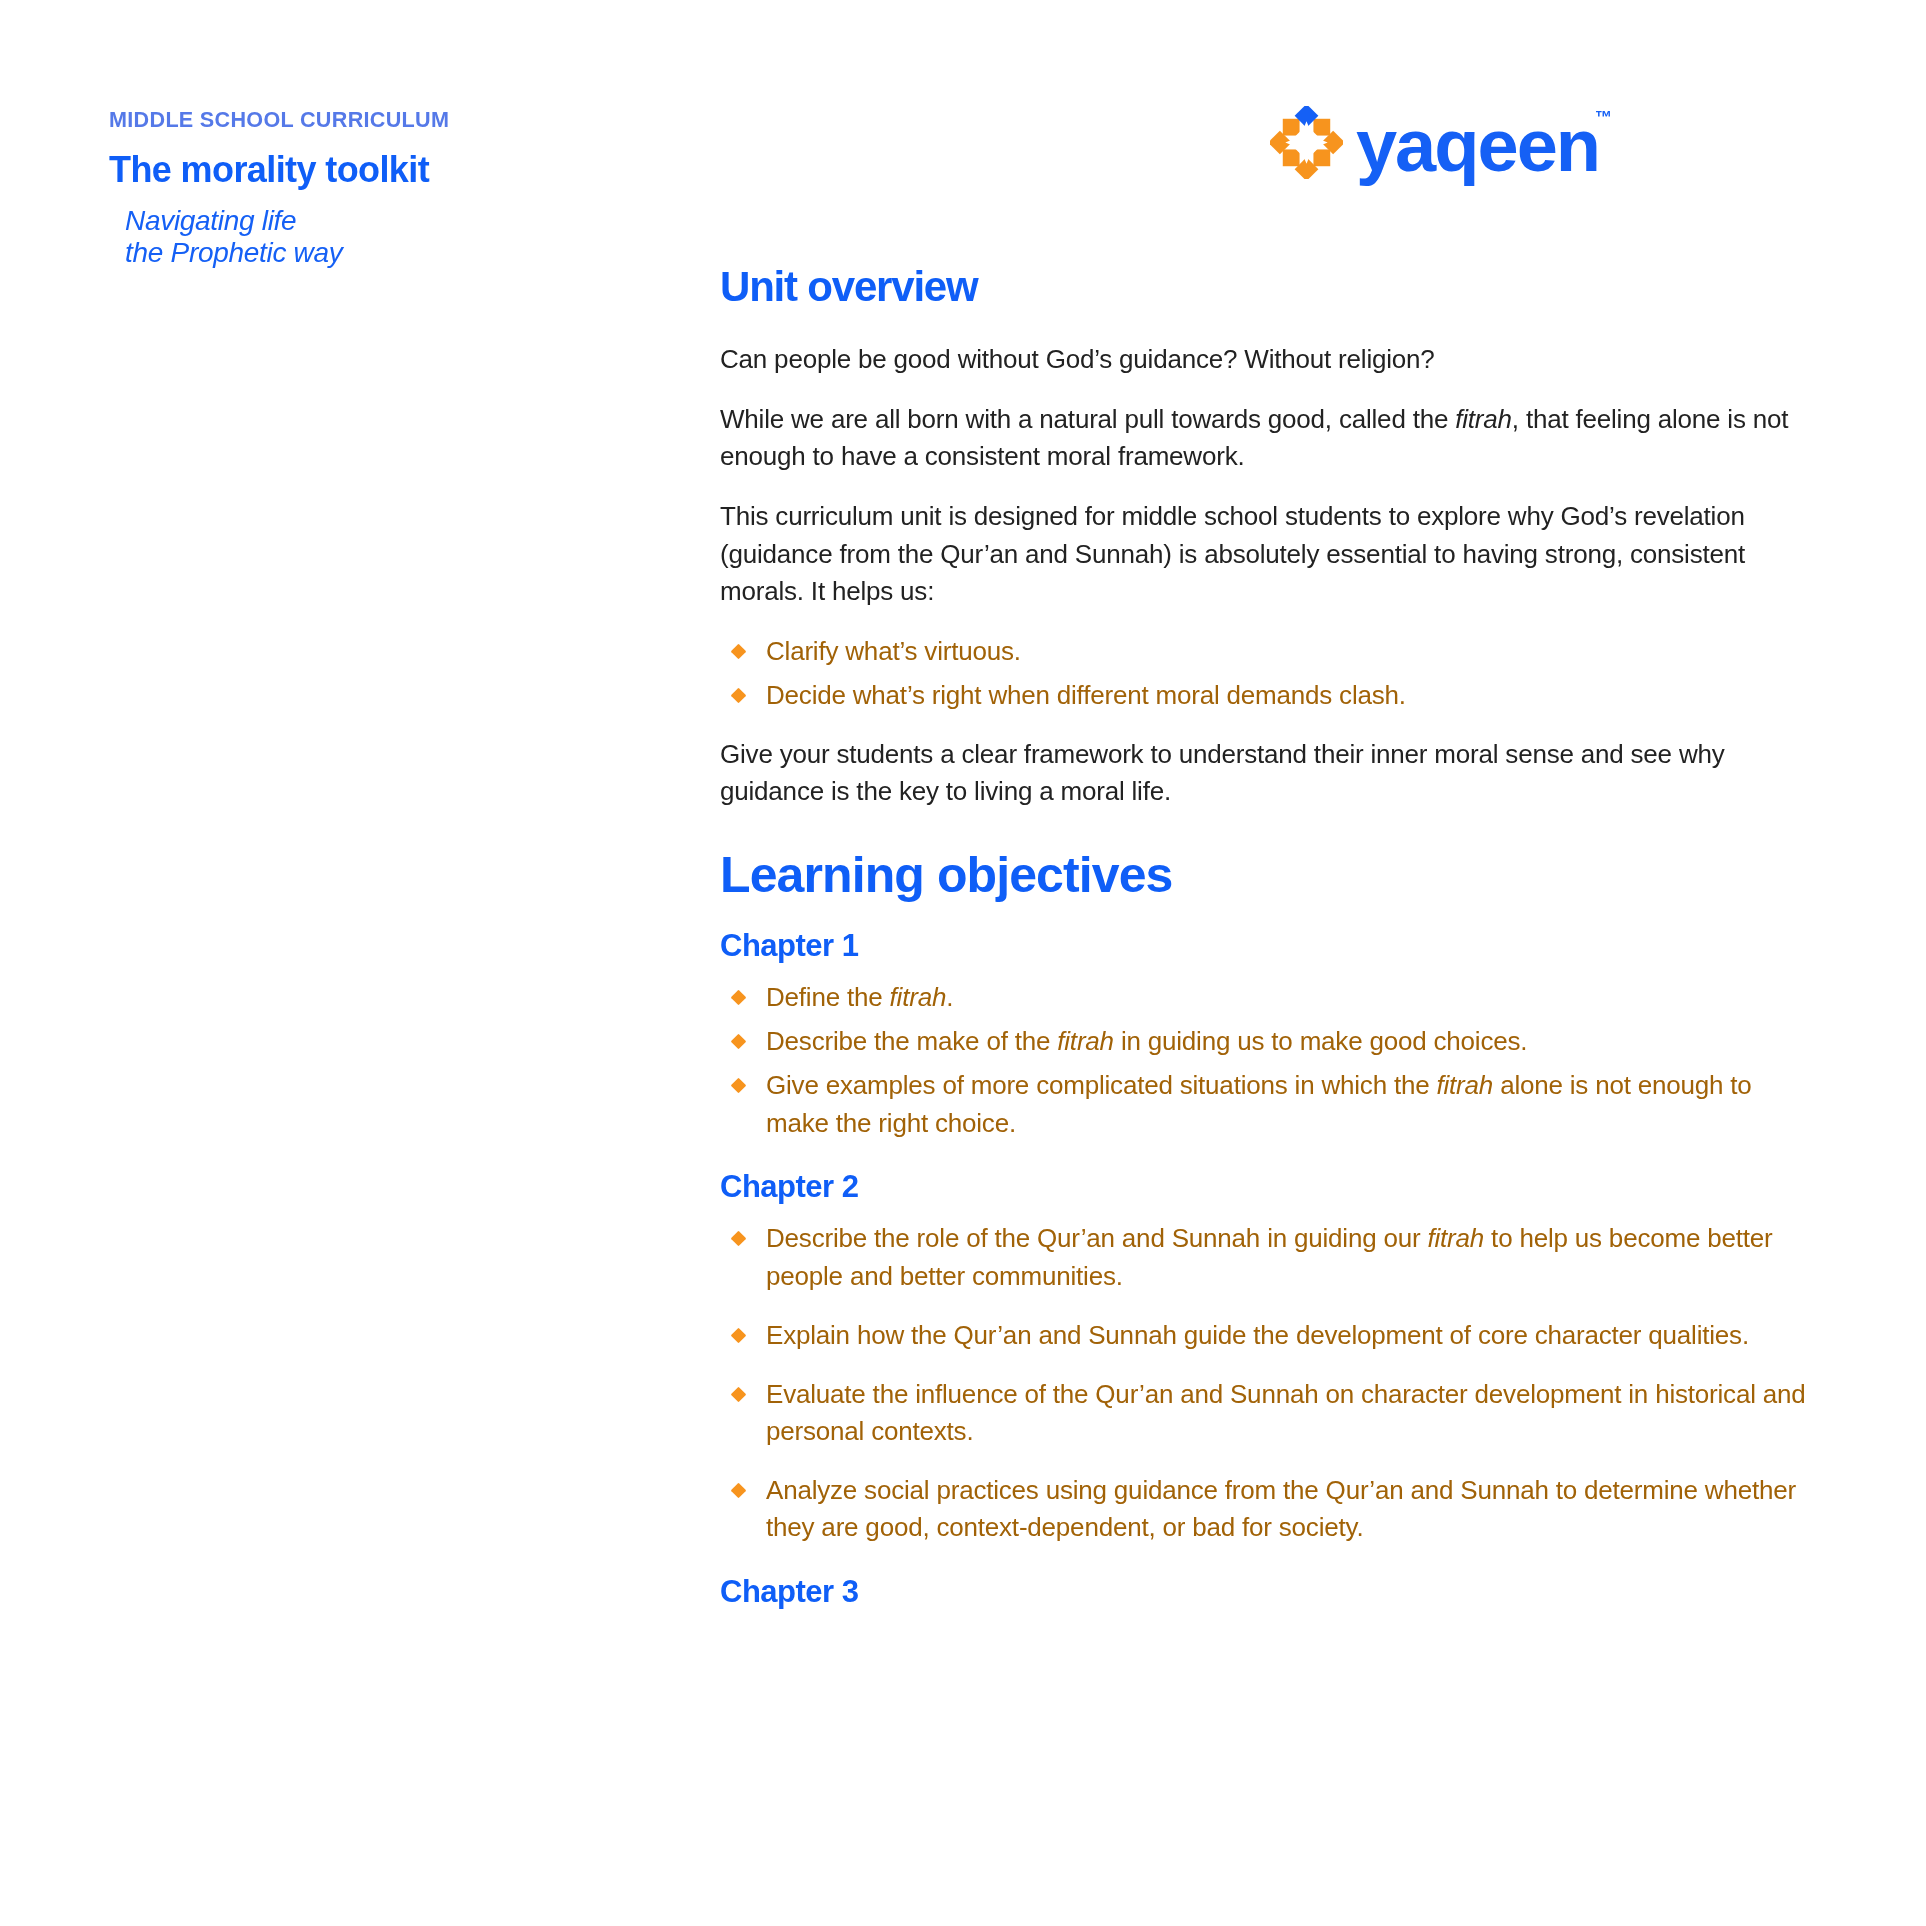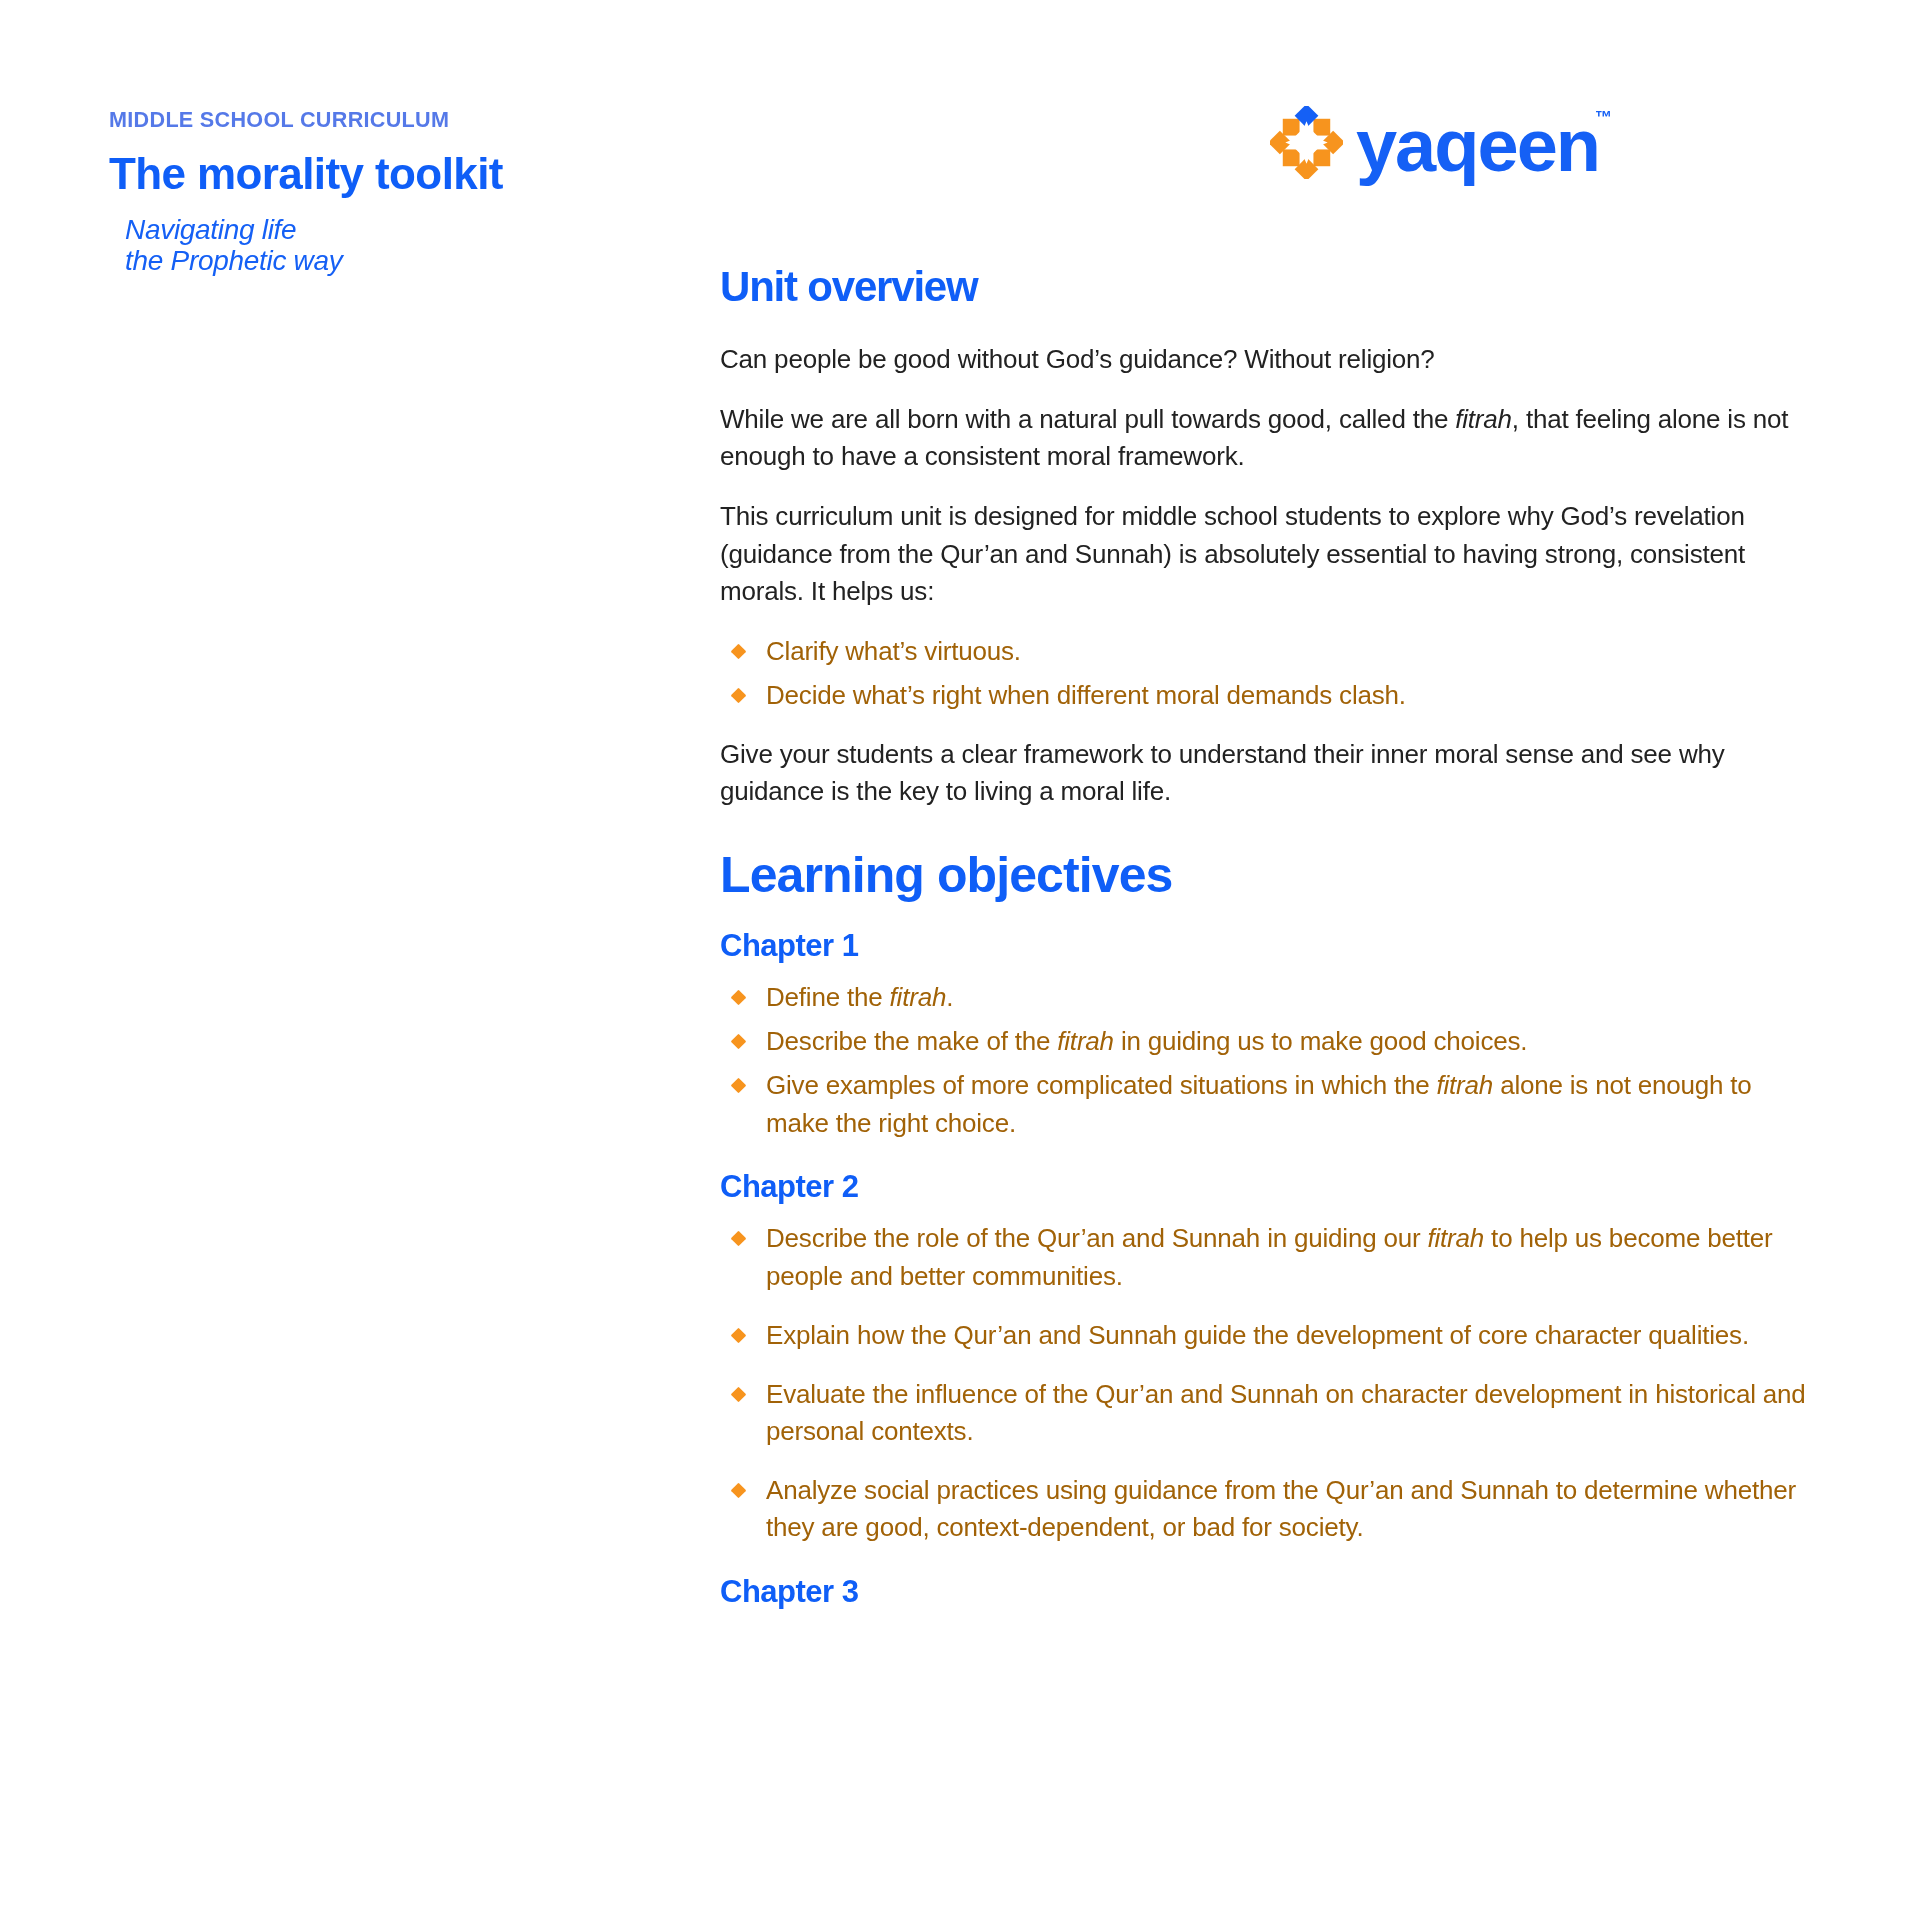--- a/index.html
+++ b/index.html
@@ -32,21 +32,21 @@
   .kicker {
     font-size: 21.6px;
     font-weight: 700;
     line-height: 1.30;
     letter-spacing: 0.3px;
     color: #5579e8;
     text-transform: uppercase;
     margin: 0 0 17px 0;
   }
   .series-title {
-    font-size: 44px;
+    font-size: 36px;
     font-weight: 700;
     line-height: 1.06;
     color: #0f5ef7;
     letter-spacing: -0.6px;
     margin: 0 0 3px 0;
   }
   .series-subtitle {
     font-size: 28px;
     font-style: italic;
     font-weight: 400;

